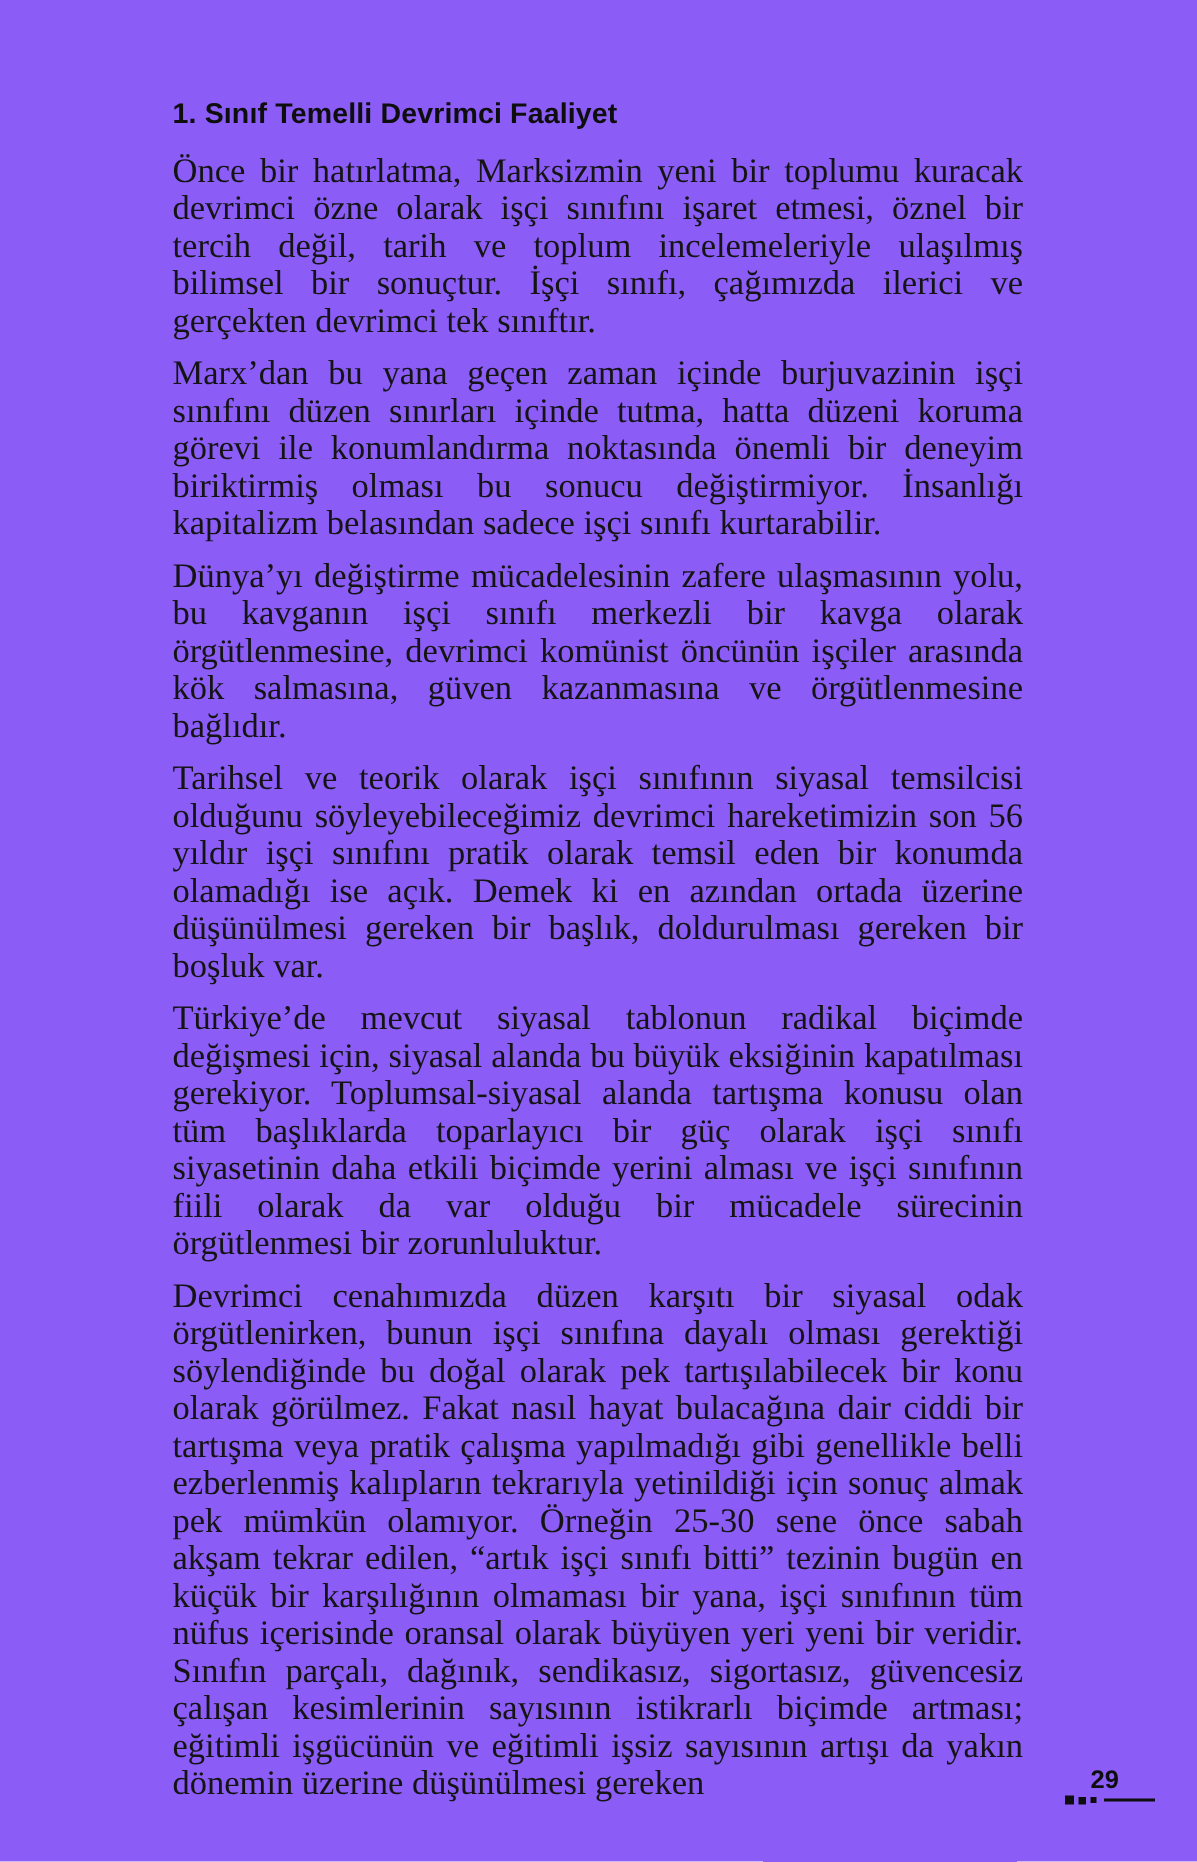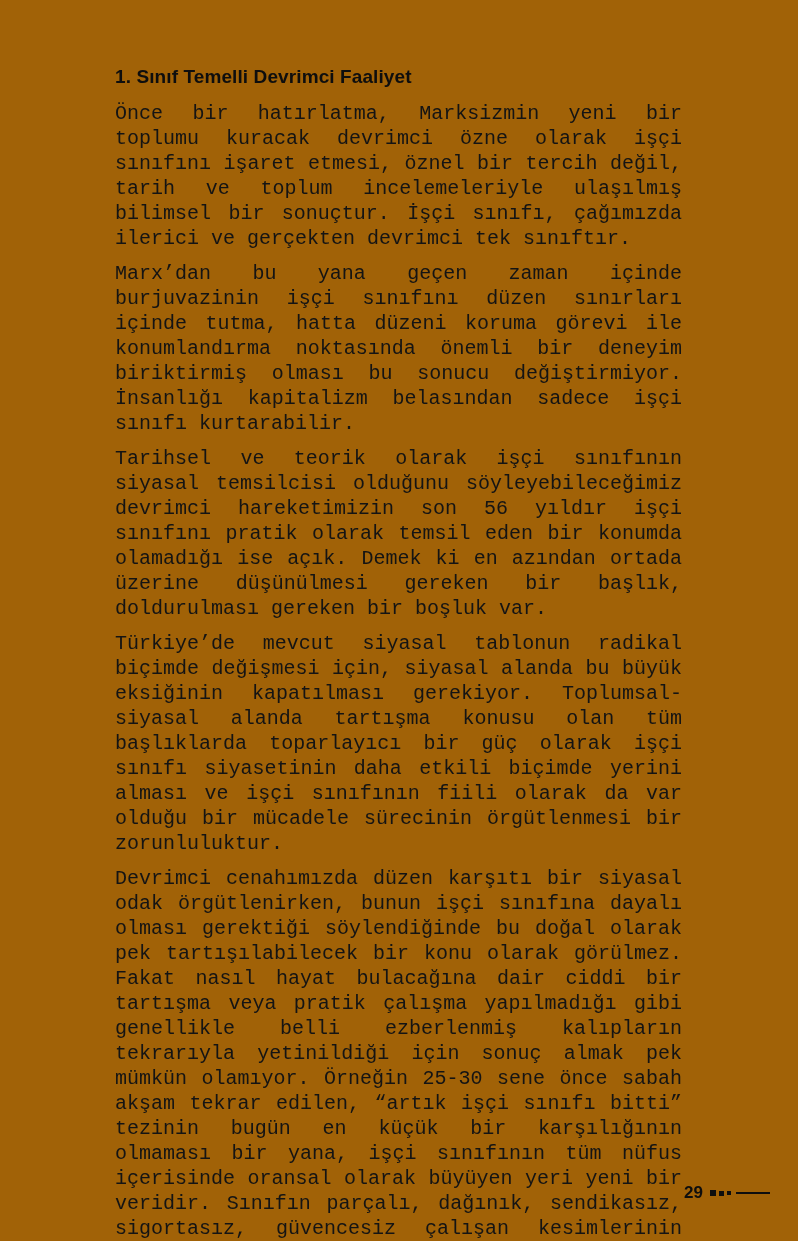--- a/index.html
+++ b/index.html
@@ -12,47 +12,48 @@
     height: 1241px;
     position: relative;
     overflow: hidden;
     color: #121212;
   }
   .page {
     position: absolute;
     top: 0; left: 0; right: 0; bottom: 0;
     padding: 66px 116px 0 115px;
     box-sizing: border-box;
-    background: #a16207;
+    background: #8b5cf6;
   }
   .heading {
     font-family: "Liberation Sans", sans-serif;
     font-size: 19px;
     font-weight: 700;
     letter-spacing: 0.1px;
     margin: 0 0 13px 0;
     color: #0e0e0e;
   }
   .body-text p {
-    font-family: Liberation Mono, monospace;
-    font-size: 20px;
+    font-family: Liberation Serif, serif;
+    font-size: 23px;
     line-height: 25px;
     text-align: justify;
     text-justify: inter-word;
     hyphens: auto;
     -webkit-hyphens: auto;
     margin: 0 0 10px 0;
     color: #141414;
   }
   .footer {
     position: absolute;
     right: 28px;
     bottom: 38px;
     display: flex;
     align-items: center;
+    flex-direction: column;
   }
   .page-number {
     font-family: "Liberation Sans", sans-serif;
     font-size: 17px;
     font-weight: 700;
     color: #0e0e0e;
     margin-right: 7px;
   }
   .ornament {
     display: flex;
@@ -77,20 +78,21 @@
 </head>
 <body>
 
 <div class="page">
 
   <h1 class="heading">1. Sınıf Temelli Devrimci Faaliyet</h1>
 
   <div class="body-text">
     <p>Önce bir hatırlatma, Marksizmin yeni bir toplumu kuracak devrimci özne olarak işçi sınıfını işaret etmesi, öznel bir tercih değil, tarih ve toplum incelemeleriyle ulaşılmış bilimsel bir sonuçtur. İşçi sınıfı, çağımızda ilerici ve gerçekten devrimci tek sınıftır.</p>
     <p>Marx’dan bu yana geçen zaman içinde burjuvazinin işçi sınıfını düzen sınırları içinde tutma, hatta düzeni koruma görevi ile konumlandırma noktasında önemli bir deneyim biriktirmiş olması bu sonucu değiştirmiyor. İnsanlığı kapitalizm belasından sadece işçi sınıfı kurtarabilir.</p>
+    <p>Dünya’yı değiştirme mücadelesinin zafere ulaşmasının yolu, bu kavganın işçi sınıfı merkezli bir kavga olarak örgütlenmesine, devrimci komünist öncünün işçiler arasında kök salmasına, güven kazanmasına ve örgütlenmesine bağlıdır.</p>
     <p>Tarihsel ve teorik olarak işçi sınıfının siyasal temsilcisi olduğunu söyleyebileceğimiz devrimci hareketimizin son 56 yıldır işçi sınıfını pratik olarak temsil eden bir konumda olamadığı ise açık. Demek ki en azından ortada üzerine düşünülmesi gereken bir başlık, doldurulması gereken bir boşluk var.</p>
     <p>Türkiye’de mevcut siyasal tablonun radikal biçimde değişmesi için, siyasal alanda bu büyük eksiğinin kapatılması gerekiyor. Toplumsal-siyasal alanda tartışma konusu olan tüm başlıklarda toparlayıcı bir güç olarak işçi sınıfı siyasetinin daha etkili biçimde yerini alması ve işçi sınıfının fiili olarak da var olduğu bir mücadele sürecinin örgütlenmesi bir zorunluluktur.</p>
     <p>Devrimci cenahımızda düzen karşıtı bir siyasal odak örgütlenirken, bunun işçi sınıfına dayalı olması gerektiği söylendiğinde bu doğal olarak pek tartışılabilecek bir konu olarak görülmez. Fakat nasıl hayat bulacağına dair ciddi bir tartışma veya pratik çalışma yapılmadığı gibi genellikle belli ezberlenmiş kalıpların tekrarıyla yetinildiği için sonuç almak pek mümkün olamıyor.  Örneğin 25-30 sene önce sabah akşam tekrar edilen, “artık işçi sınıfı bitti” tezinin bugün en küçük bir karşılığının olmaması bir yana, işçi sınıfının tüm nüfus içerisinde oransal olarak büyüyen yeri yeni bir veridir. Sınıfın parçalı, dağınık, sendikasız, sigortasız, güvencesiz çalışan kesimlerinin sayısının istikrarlı biçimde artması; eğitimli işgücünün ve eğitimli işsiz sayısının artışı da yakın dönemin üzerine düşünülmesi gereken</p>
   </div>
 
   <div class="footer">
     <span class="page-number">29</span>
     <span class="ornament">
       <span class="sq sq1"></span>
       <span class="sq sq2"></span>

